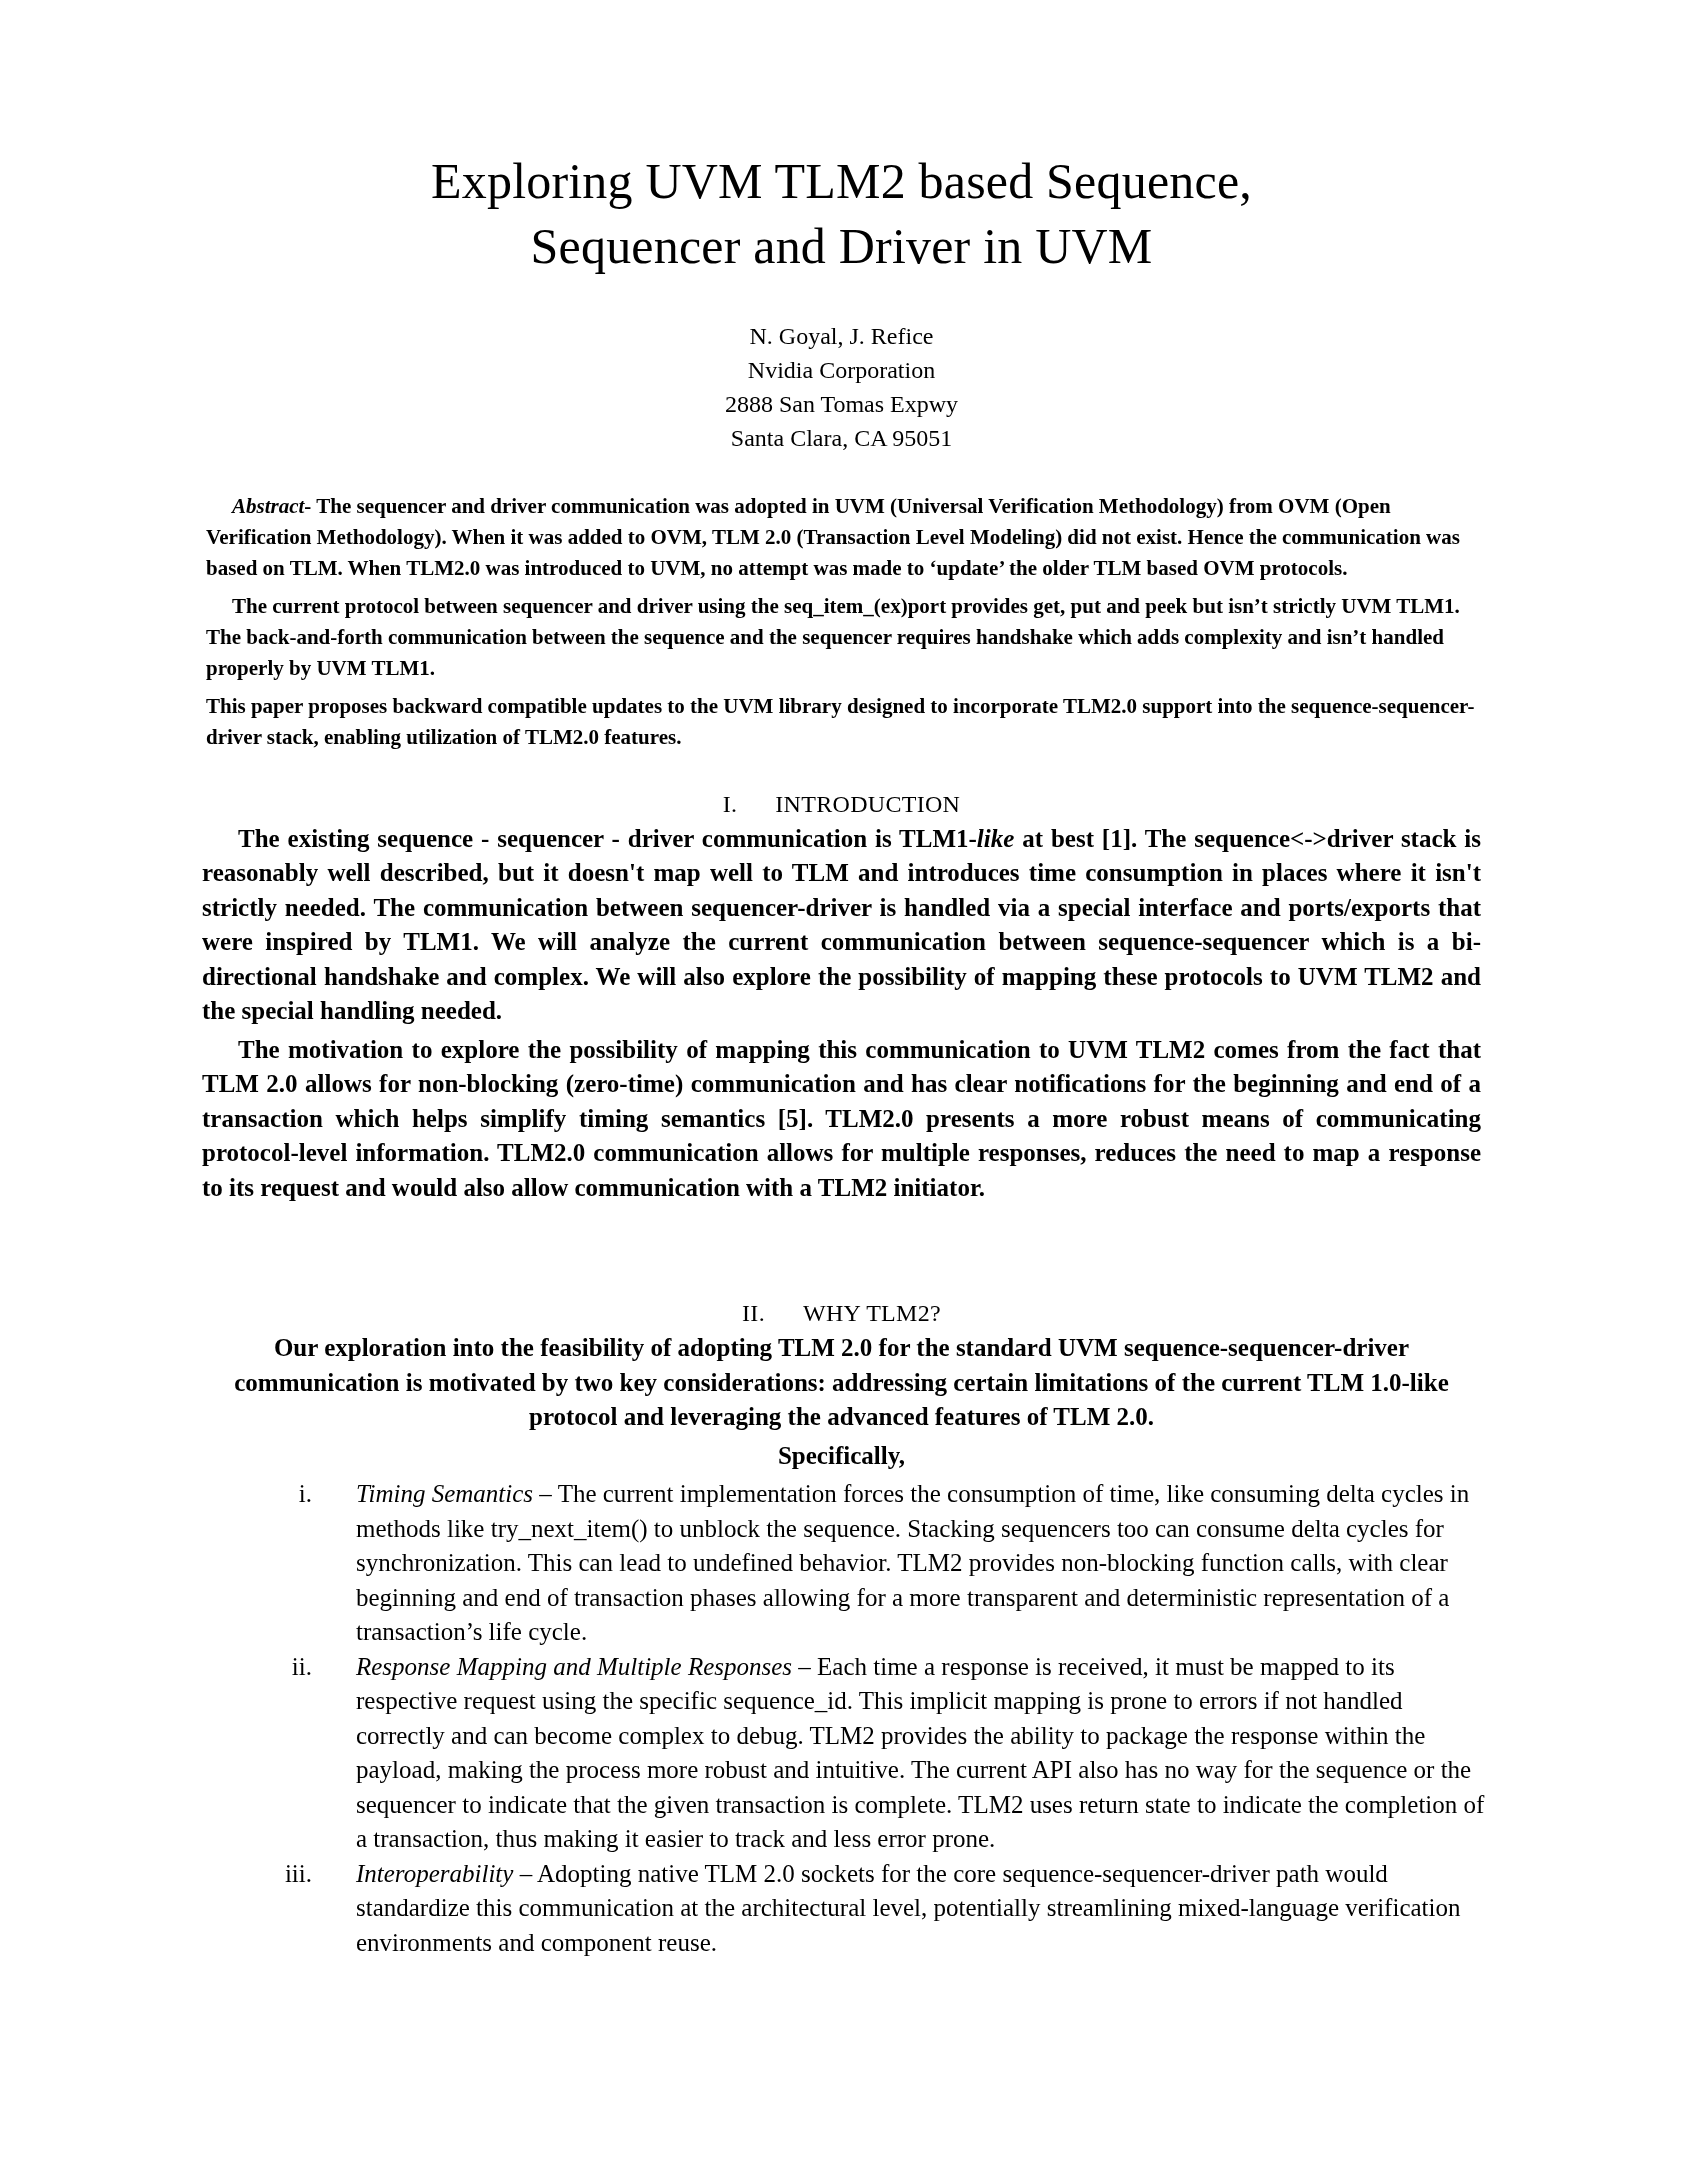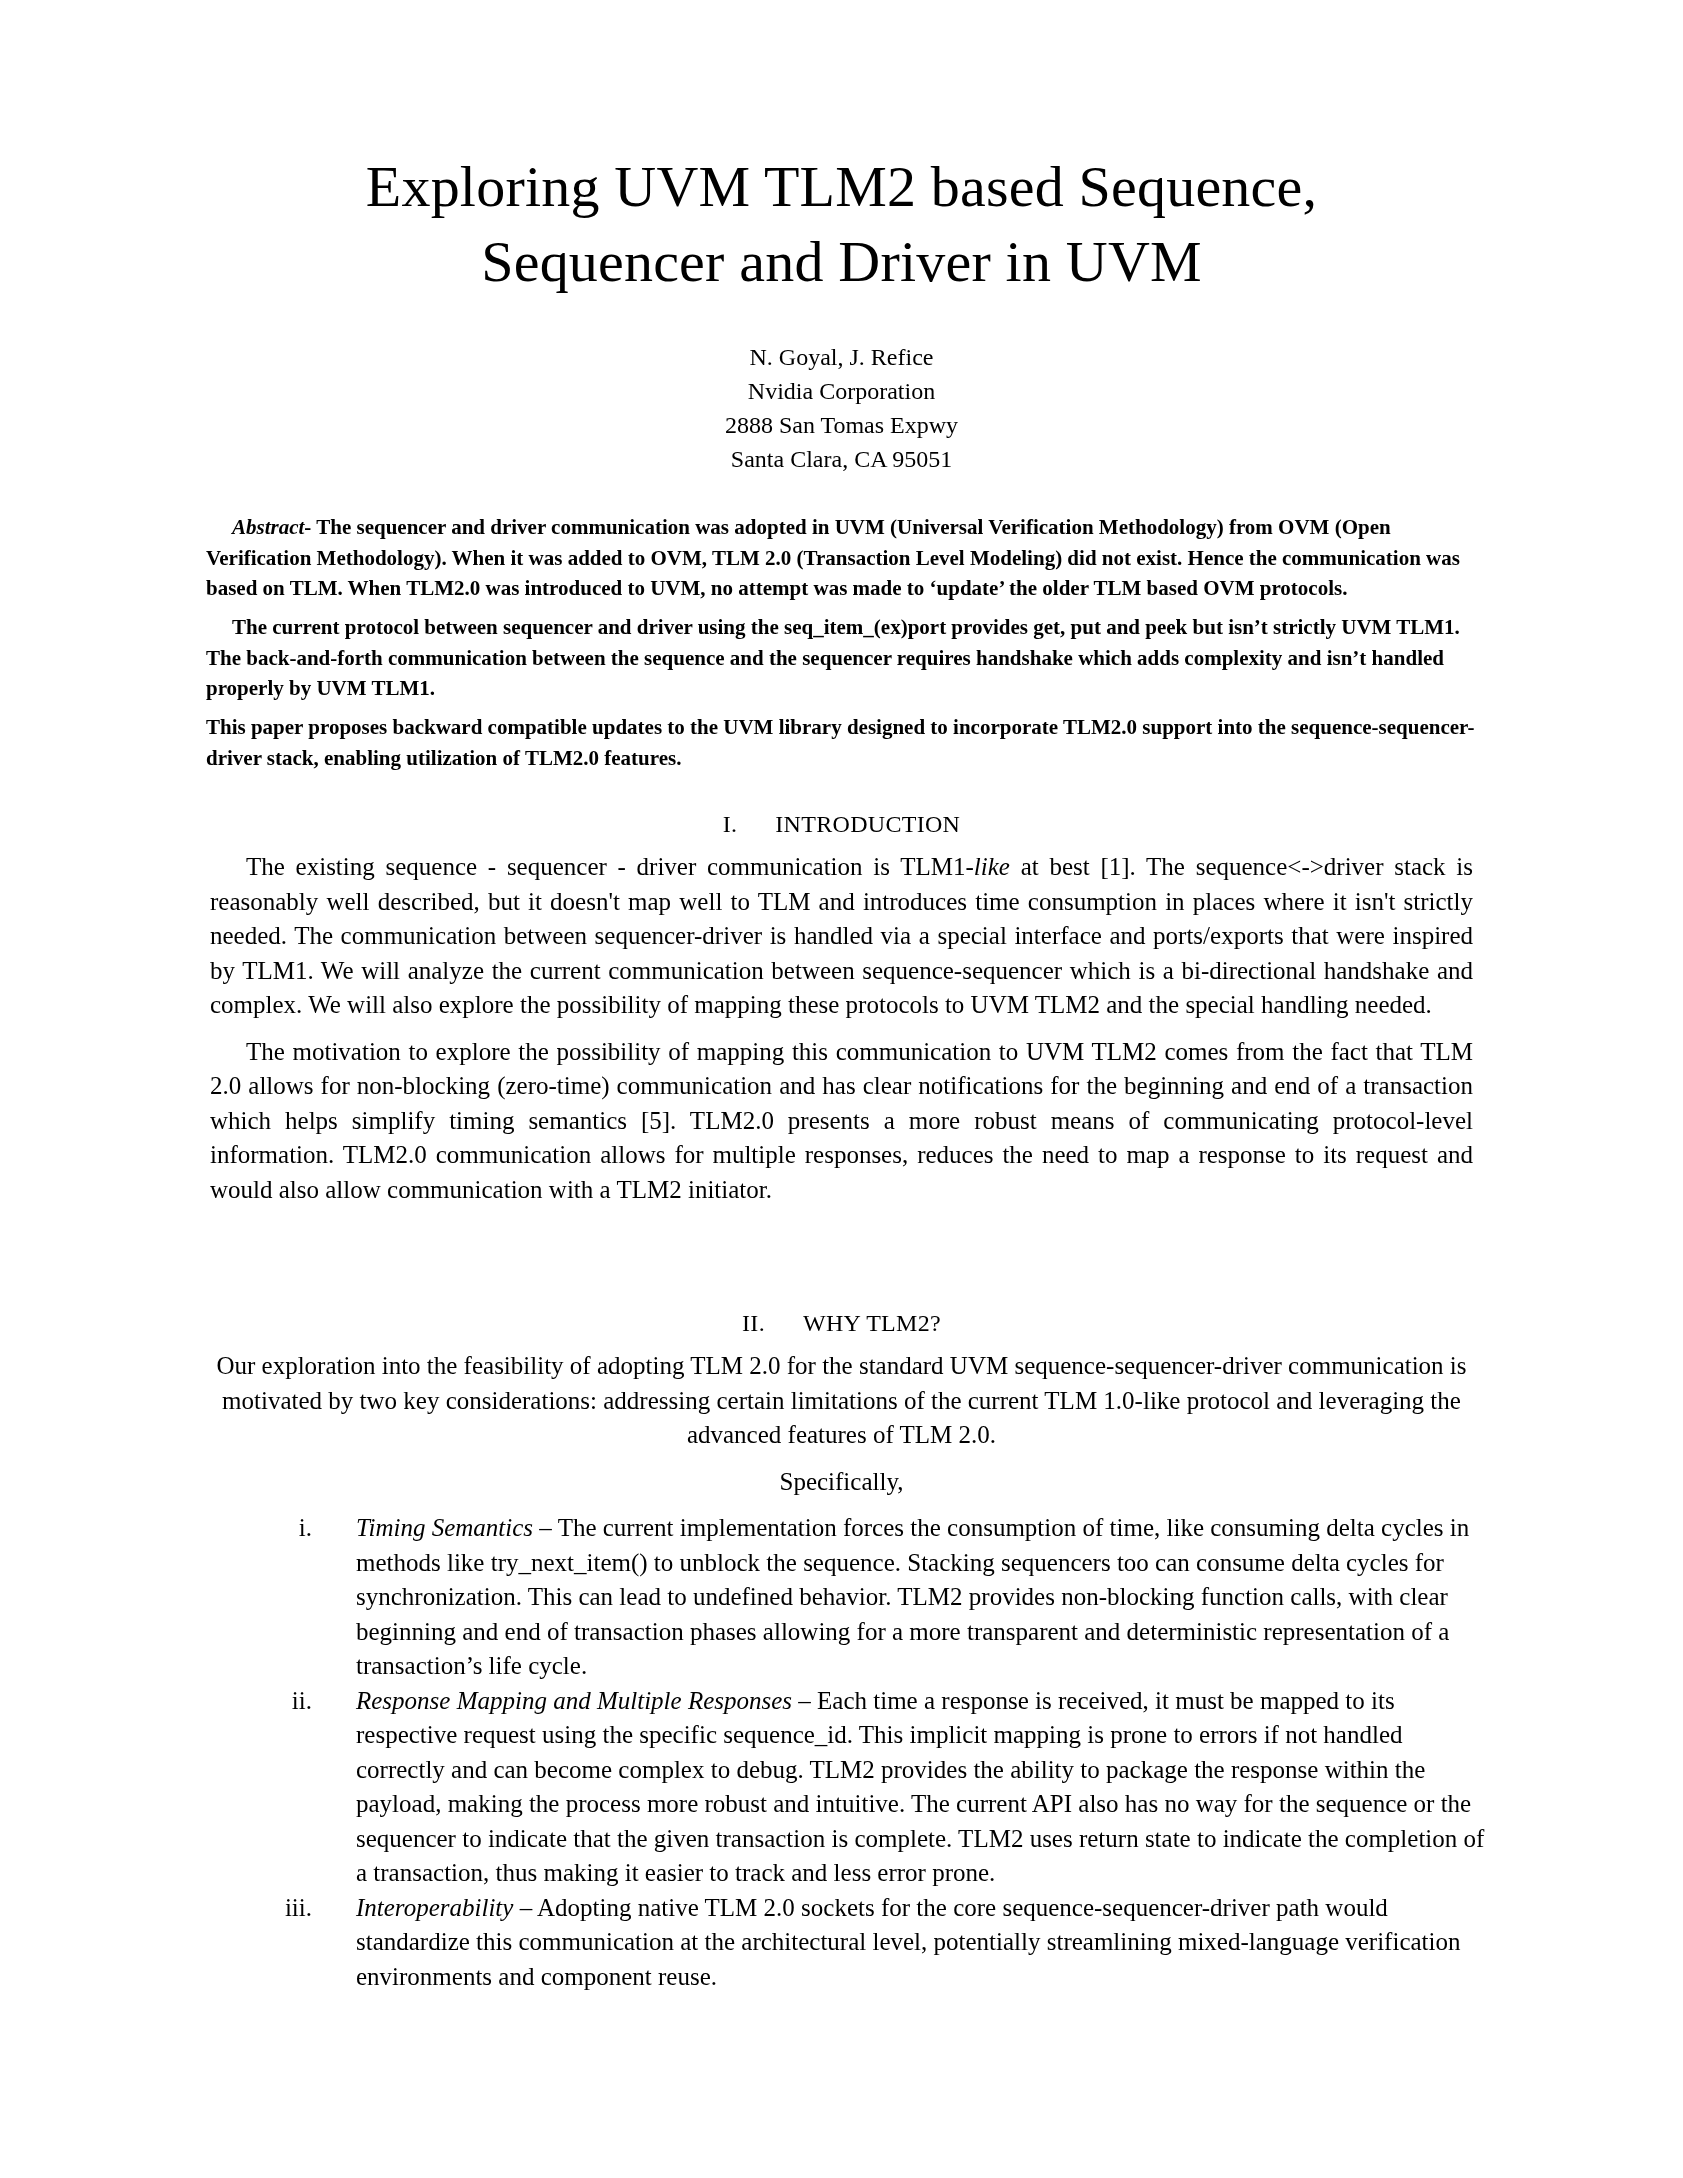--- a/index.html
+++ b/index.html
@@ -16,21 +16,21 @@
     width: 1683px;
     height: 2178px;
     background: #ffffff;
     box-sizing: border-box;
     padding: 149px 198px 0 198px;
     overflow: hidden;
   }
 
   
   .title {
-    font-size: 58px;
+    font-size: 50px;
     line-height: 1.3;
     text-align: center;
     font-weight: normal;
     margin: 0 0 0 0;
     letter-spacing: 0.2px;
   }
   .title-line { display: block; }
 
   
   .authors {
@@ -70,23 +70,24 @@
   .section-heading .numeral {
     display: inline-block;
     margin-right: 38px;
   }
 
   
   .body-par {
     font-size: 25px;
     line-height: 1.38;
     text-align: justify;
-    margin: 12px;
+    margin: 4px;
     text-indent: 36px;
     hyphens: none;
+    font-weight: bold;
   }
   .body-par.no-indent { text-indent: 0; }
   .body-par.left { text-align: center; }
   .ital { font-style: italic; }
 
   
   .rlist {
     margin: 0;
     padding: 0;
     list-style: none;

